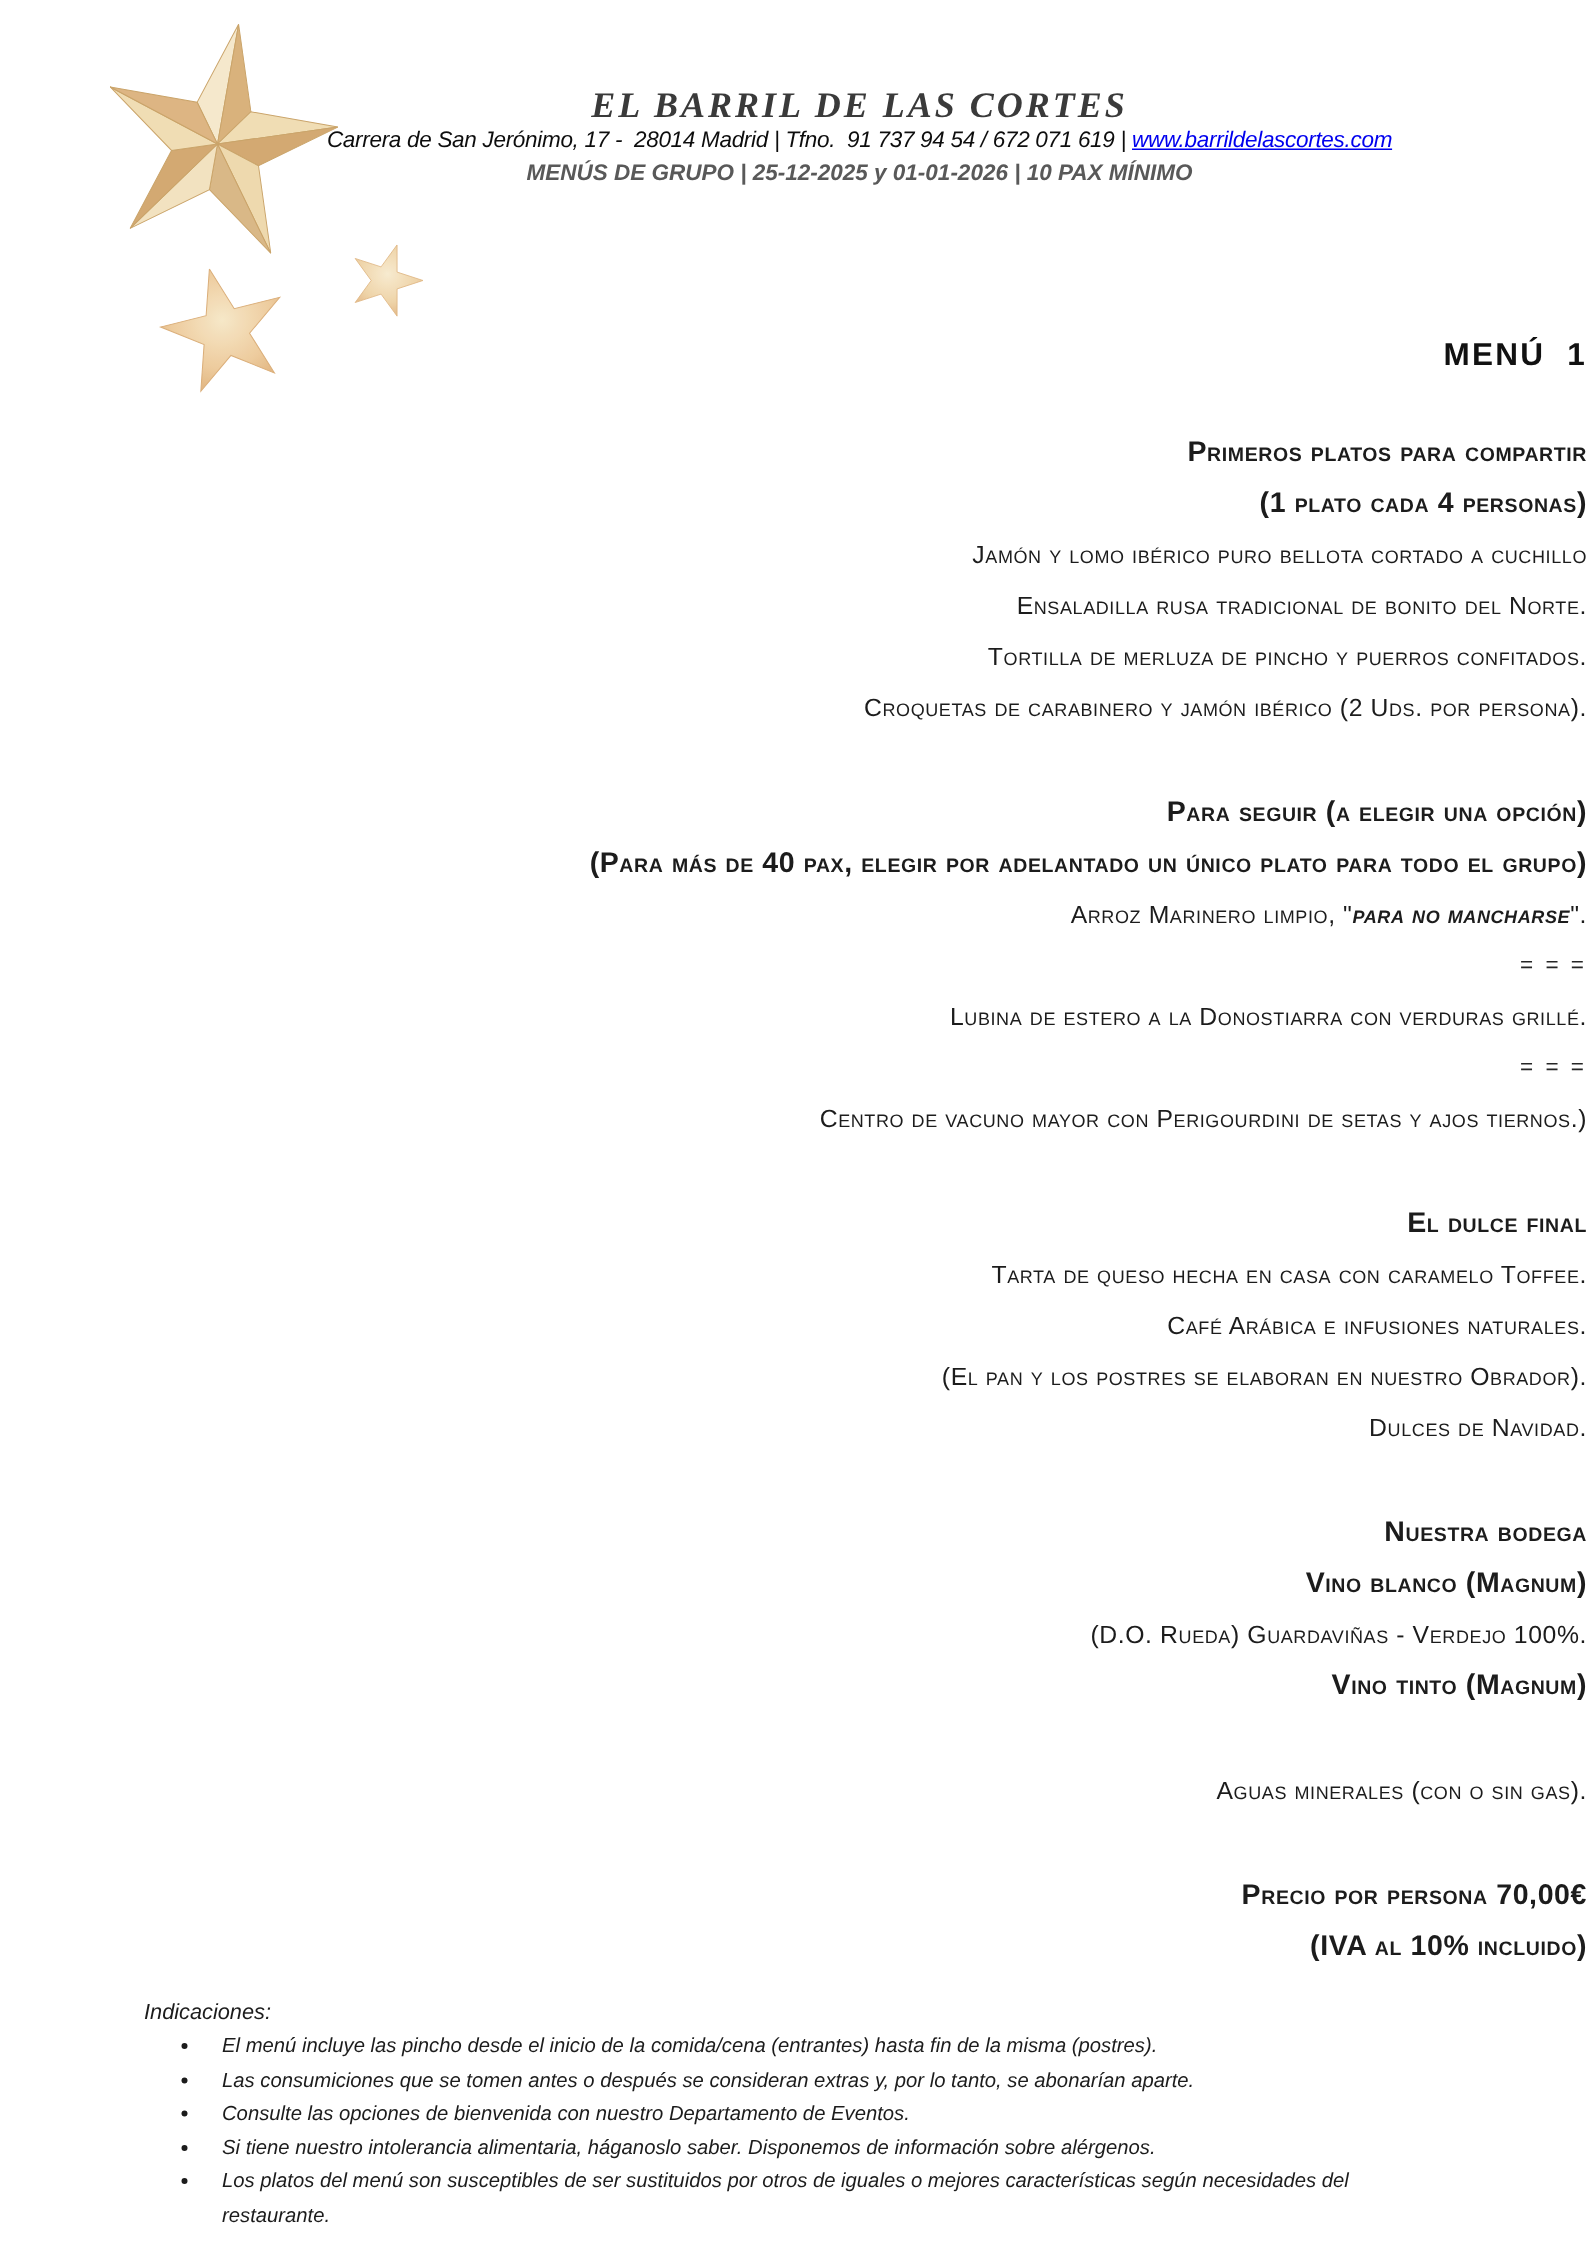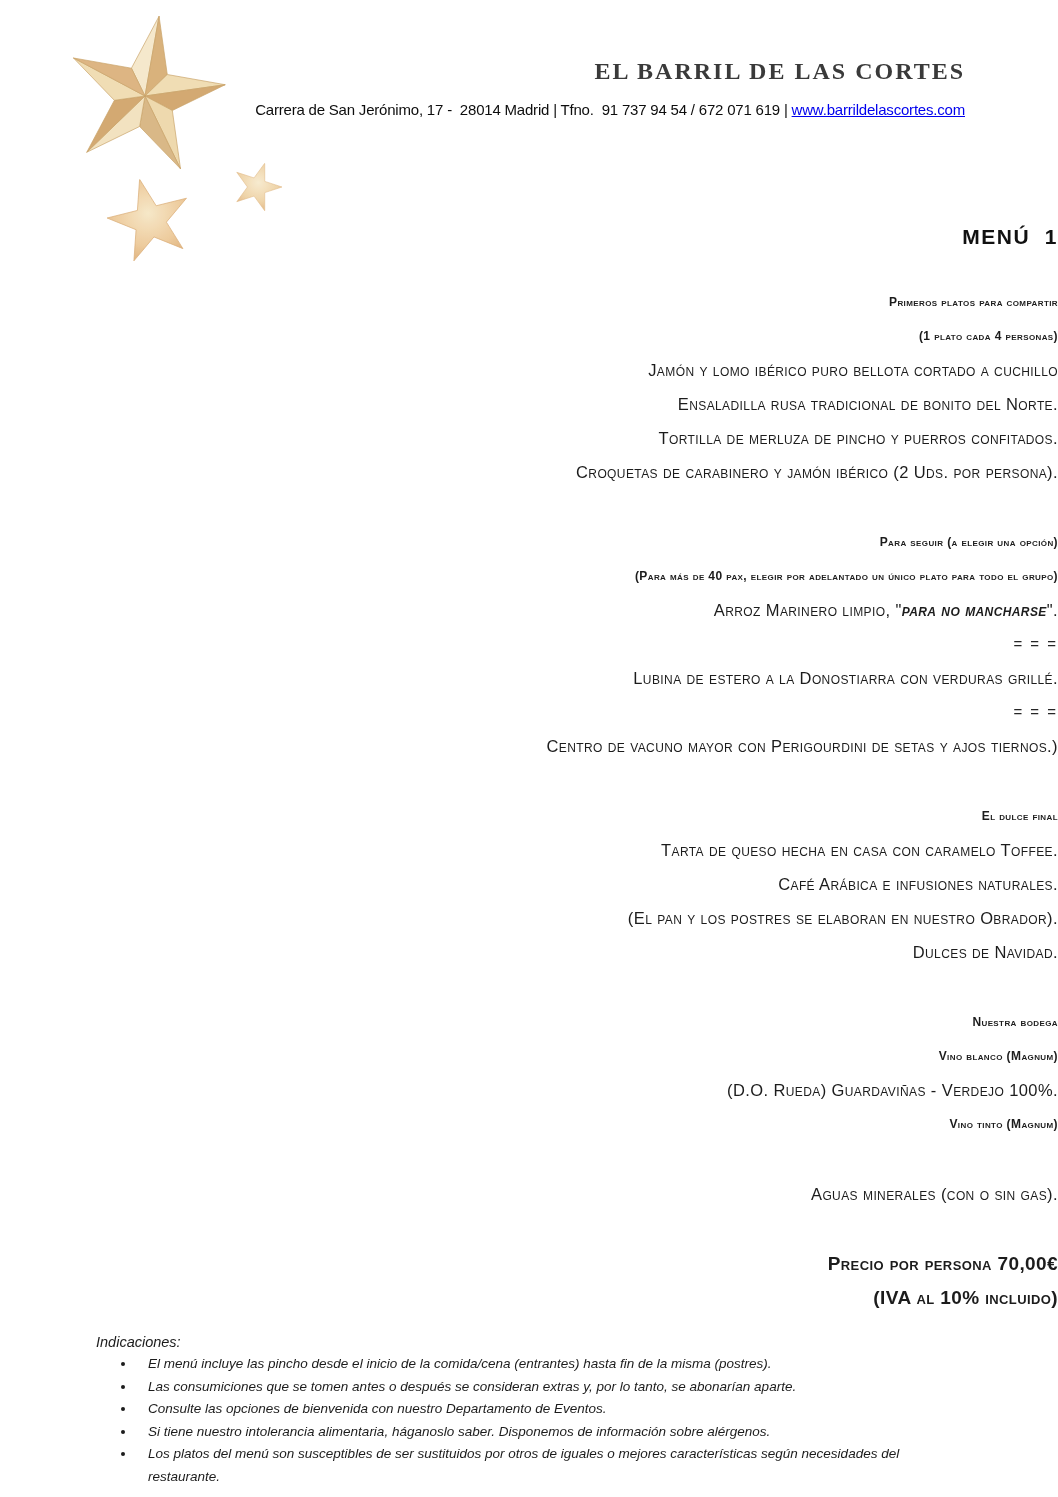--- a/index.html
+++ b/index.html
@@ -17,34 +17,35 @@
   
   .star { position: absolute; }
   .star-large  { left: 64px;  top: 10px;  width: 162px; height: 172px; transform: rotate(10deg); }
   .star-medium { left: 102px; top: 178px; width: 96px;  height: 86px;  transform: rotate(-14deg); opacity: .92; }
   .star-small  { left: 232px; top: 162px; width: 50px;  height: 50px;  transform: rotate(18deg);  opacity: .9; }
 
   
   .header {
     position: absolute;
     top: 58px;
-    right: 93px;
+    right: 105px;
     width: 760px;
-    text-align: right;
+    text-align: center;
+    font-style: italic;
   }
   .brand {
     font-family: "Liberation Serif", serif;
     font-weight: 700;
     font-size: 24px;
     letter-spacing: 2px;
     color: #3a3a3a;
     white-space: pre;
   }
   .address {
-    margin-top: 16px;
+    margin-top: 0;
     font-size: 15px;
     color: #0d0d0d;
     letter-spacing: -0.2px;
     white-space: pre-wrap;
   }
   .address a {
     color: #0000EE;
     text-decoration: underline;
   }
   .subtitle {
@@ -71,21 +72,21 @@
     margin-bottom: 16px;
   }
   .line {
     line-height: 34px;
     font-size: 16.5px;
     font-variant: small-caps;
     letter-spacing: 0.4px;
     color: #1c1c1c;
     white-space: pre-wrap;
   }
-  .line.heading { font-weight: 700; font-size: 12px; }
+  .line.heading { font-weight: 700; font-size: 19px; }
   .line.separator { font-variant: normal; font-size: 15px; letter-spacing: 2px; color: #262626; }
   .line.price { font-weight: 700; font-size: 19px; }
   .line.gap { margin-top: 36px; }
   .it { font-style: italic; font-weight: bold; }
 
   
   .notes {
     position: absolute;
     left: 96px;
     top: 1334px;
@@ -148,20 +149,21 @@
         <stop offset="70%" stop-color="#edcf9f"></stop>
         <stop offset="100%" stop-color="#e2b681"></stop>
       </radialGradient>
     </defs>
     <polygon points="50,0 61.23,34.55 97.55,34.55 68.17,55.9 79.39,90.45 50,69.1 20.61,90.45 31.83,55.9 2.45,34.55 38.77,34.55" fill="url(#gsml)" stroke="#dcae75" stroke-width="1"></polygon>
   </svg>
 
   <div class="header">
     <div class="brand">EL BARRIL DE LAS CORTES</div>
     <div class="address"><span>Carrera de San Jerónimo, 17 -  28014 Madrid | Tfno.  91 737 94 54 / 672 071 619 | </span><a href="#">www.barrildelascortes.com</a></div>
+    <div class="subtitle">MENÚS DE GRUPO | 25-12-2025 y 01-01-2026 | 10 PAX MÍNIMO</div>
   </div>
 
   <div class="menu">
     <div class="menu-title">MENÚ  1</div>
     <div>
         <div class="line heading gap">Primeros platos para compartir</div>
         <div class="line heading">(1 plato cada 4 personas)</div>
         <div class="line item">Jamón y lomo ibérico puro bellota cortado a cuchillo</div>
         <div class="line item">Ensaladilla rusa tradicional de bonito del Norte.</div>
         <div class="line item">Tortilla de merluza de pincho y puerros confitados.</div>

